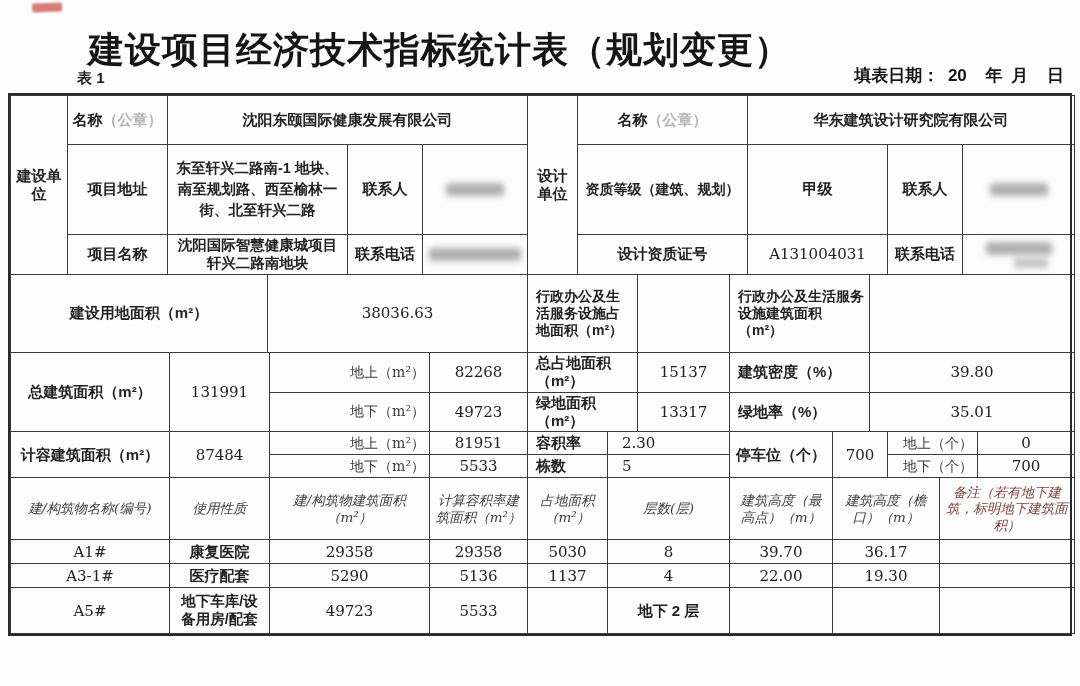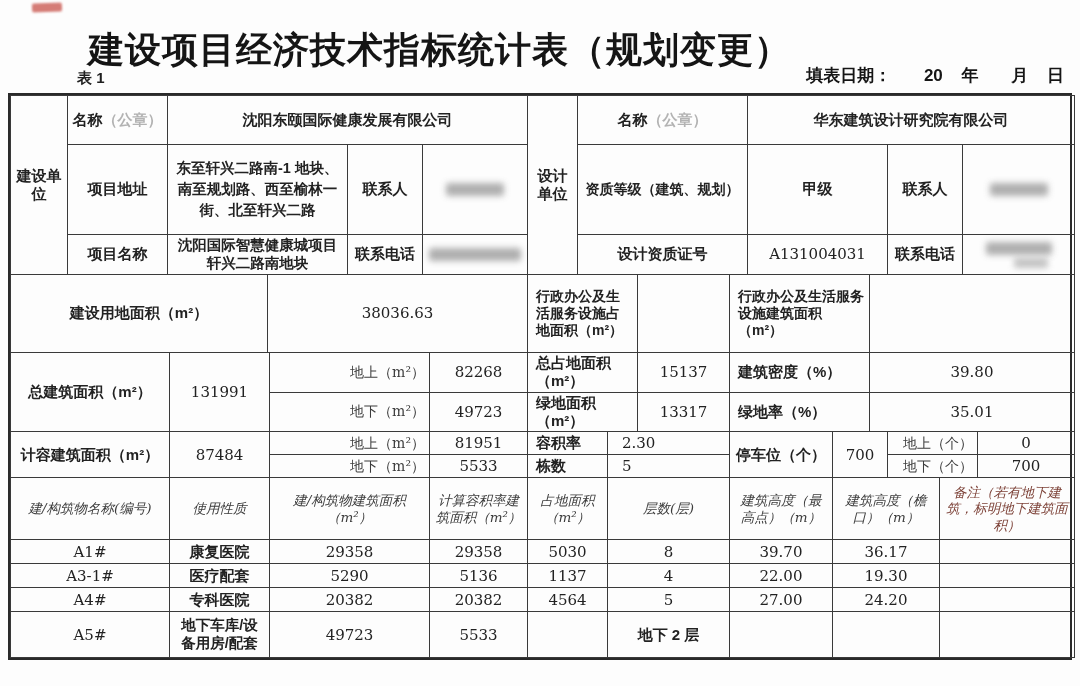--- a/index.html
+++ b/index.html
@@ -18,21 +18,21 @@
   }
   .table-no {
     position:absolute; top:69px; left:77px;
     font-size:15px; font-weight:bold;text-align:right;
   }
   .date-line {
     position:absolute; top:64px; right:16px;
     font-size:17px; font-weight:bold; color:#151515;
   }
   .date-line span { display:inline-block; }
-  .date-line .gap-l { margin-left:28px; }
+  .date-line .gap-l { margin-left:4px; }
   .date-line .gap-m { margin-left:14px; }
   .red-smudge {
     position:absolute; top:3px; left:32px; width:30px; height:9px;
     background:#c8524a; opacity:.75; border-radius:2px;
     transform:rotate(-2deg); filter:blur(1px);
   }
   .sheet {
     position:absolute; top:93px; left:8px; width:1064px;
     border:2px solid #2a2a2a;
   }
@@ -267,31 +267,20 @@
       <td class="val">A3-1#</td>
       <td class="lbl">医疗配套</td>
       <td class="val">5290</td>
       <td class="val">5136</td>
       <td class="val">1137</td>
       <td class="val">4</td>
       <td class="val">22.00</td>
       <td class="val">19.30</td>
       <td class="val"></td>
     </tr>
-    <tr style="height:24px">
-      <td class="val">A4#</td>
-      <td class="lbl">专科医院</td>
-      <td class="val">20382</td>
-      <td class="val">20382</td>
-      <td class="val">4564</td>
-      <td class="val">5</td>
-      <td class="val">27.00</td>
-      <td class="val">24.20</td>
-      <td class="val"></td>
-    </tr>
     <tr style="height:46px">
       <td class="val">A5#</td>
       <td class="lbl" style="font-size:14.5px">地下车库/设备用房/配套</td>
       <td class="val">49723</td>
       <td class="val">5533</td>
       <td class="val"></td>
       <td class="lbl">地下 2 层</td>
       <td class="val"></td>
       <td class="val"></td>
       <td class="val"></td>

